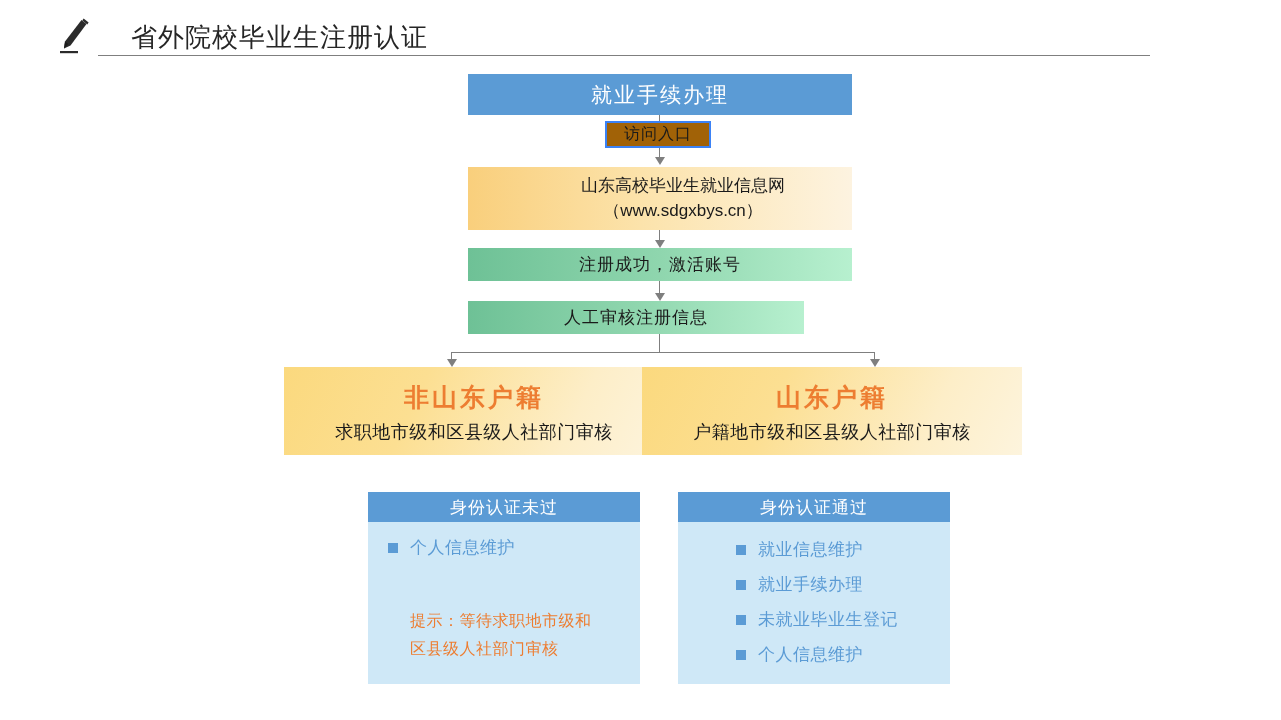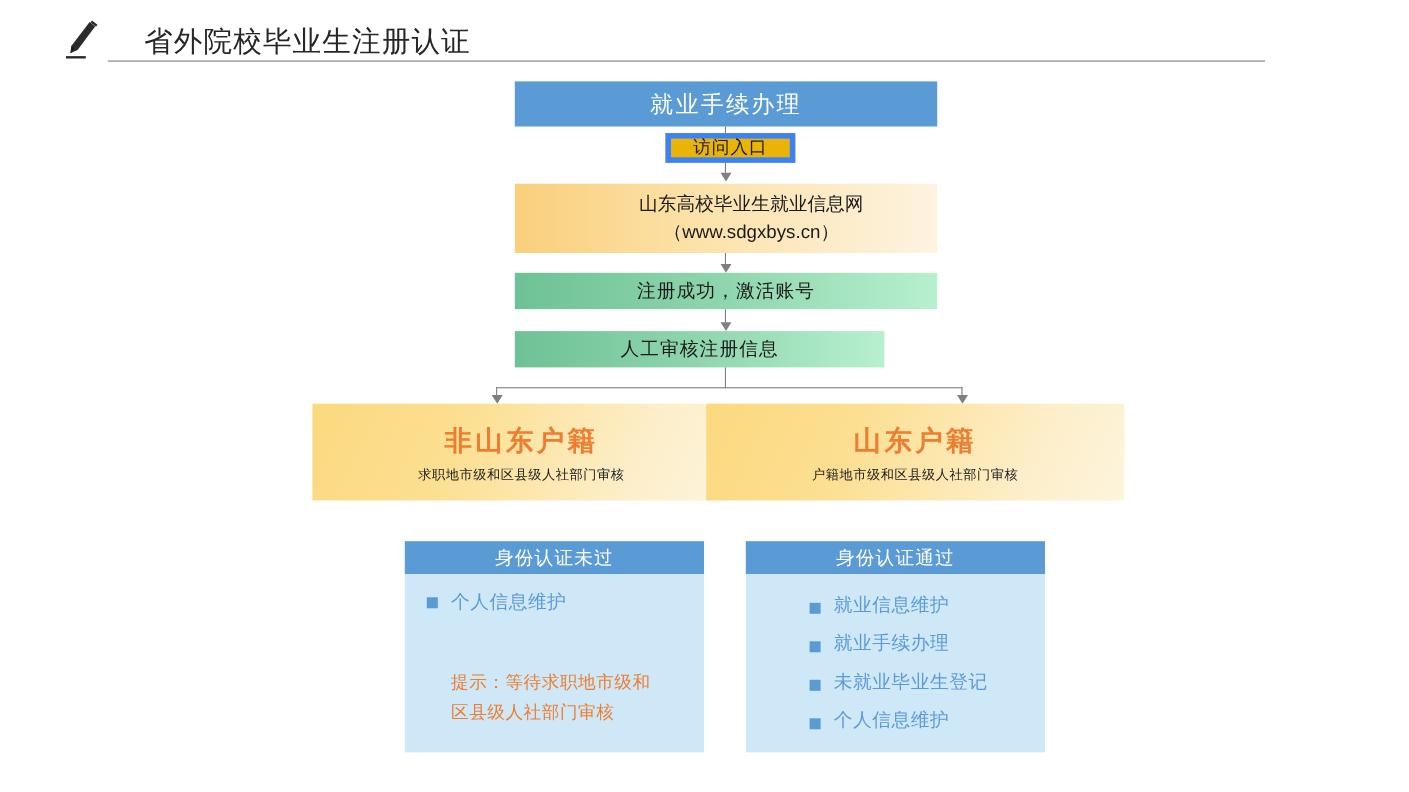--- a/index.html
+++ b/index.html
@@ -64,23 +64,23 @@
     width: 384px; height: 41px;
     background: #5b9bd5;
     color: #ffffff;
     font-size: 21px;
     letter-spacing: 2px;
   }
 
   
   #tag-entry {
     left: 605px; top: 121px;
-    width: 118px; height: 27px;
-    background: #eab308;
-    border: 5px solid #3b82f6;
+    width: 106px; height: 27px;
+    background: #a16207;
+    border: 2px solid #3b82f6;
     color: #1a1a1a;
     font-size: 16px;
     letter-spacing: 1px;
     z-index: 5;
   }
 
   
   #box-website {
     left: 468px; top: 167px;
     width: 384px; height: 63px;
@@ -120,21 +120,21 @@
   #box-nonsd { left: 260px; top: 367px; margin-left: 24px; }
   #box-sd    { left: 642px; top: 367px; }
   .branch-title {
     font-size: 25px;
     font-weight: bold;
     color: #ed7d31;
     letter-spacing: 3px;
     margin-bottom: 6px;
   }
   .branch-sub {
-    font-size: 12px;
+    font-size: 18px;
     color: #1a1a1a;
     letter-spacing: 0.5px;
     text-align: right;
   }
 
   
   .panel {
     position: absolute;
     box-sizing: border-box;
     width: 272px;
@@ -160,21 +160,21 @@
   .panel-body.compact { padding-top: 16px; }
   .bullet-row {
     display: flex;
     align-items: flex-start;
     font-size: 17px;
     color: #5b9bd5;
     margin-bottom: 14px;
     padding-left: 24px;
     letter-spacing: 0.5px;
   }
-  #panel-passed .bullet-row { padding-left: 58px; margin-bottom: 12px; align-items: center; }
+  #panel-passed .bullet-row { padding-left: 58px; margin-bottom: 12px; }
   #panel-failed .bullet-row { padding-left: 20px; }
   .bullet-mark {
     width: 10px; height: 10px;
     background: #5b9bd5;
     margin-right: 12px;
     margin-top: 7px;
     flex: 0 0 auto;
   }
   .note {
     font-size: 16px;

